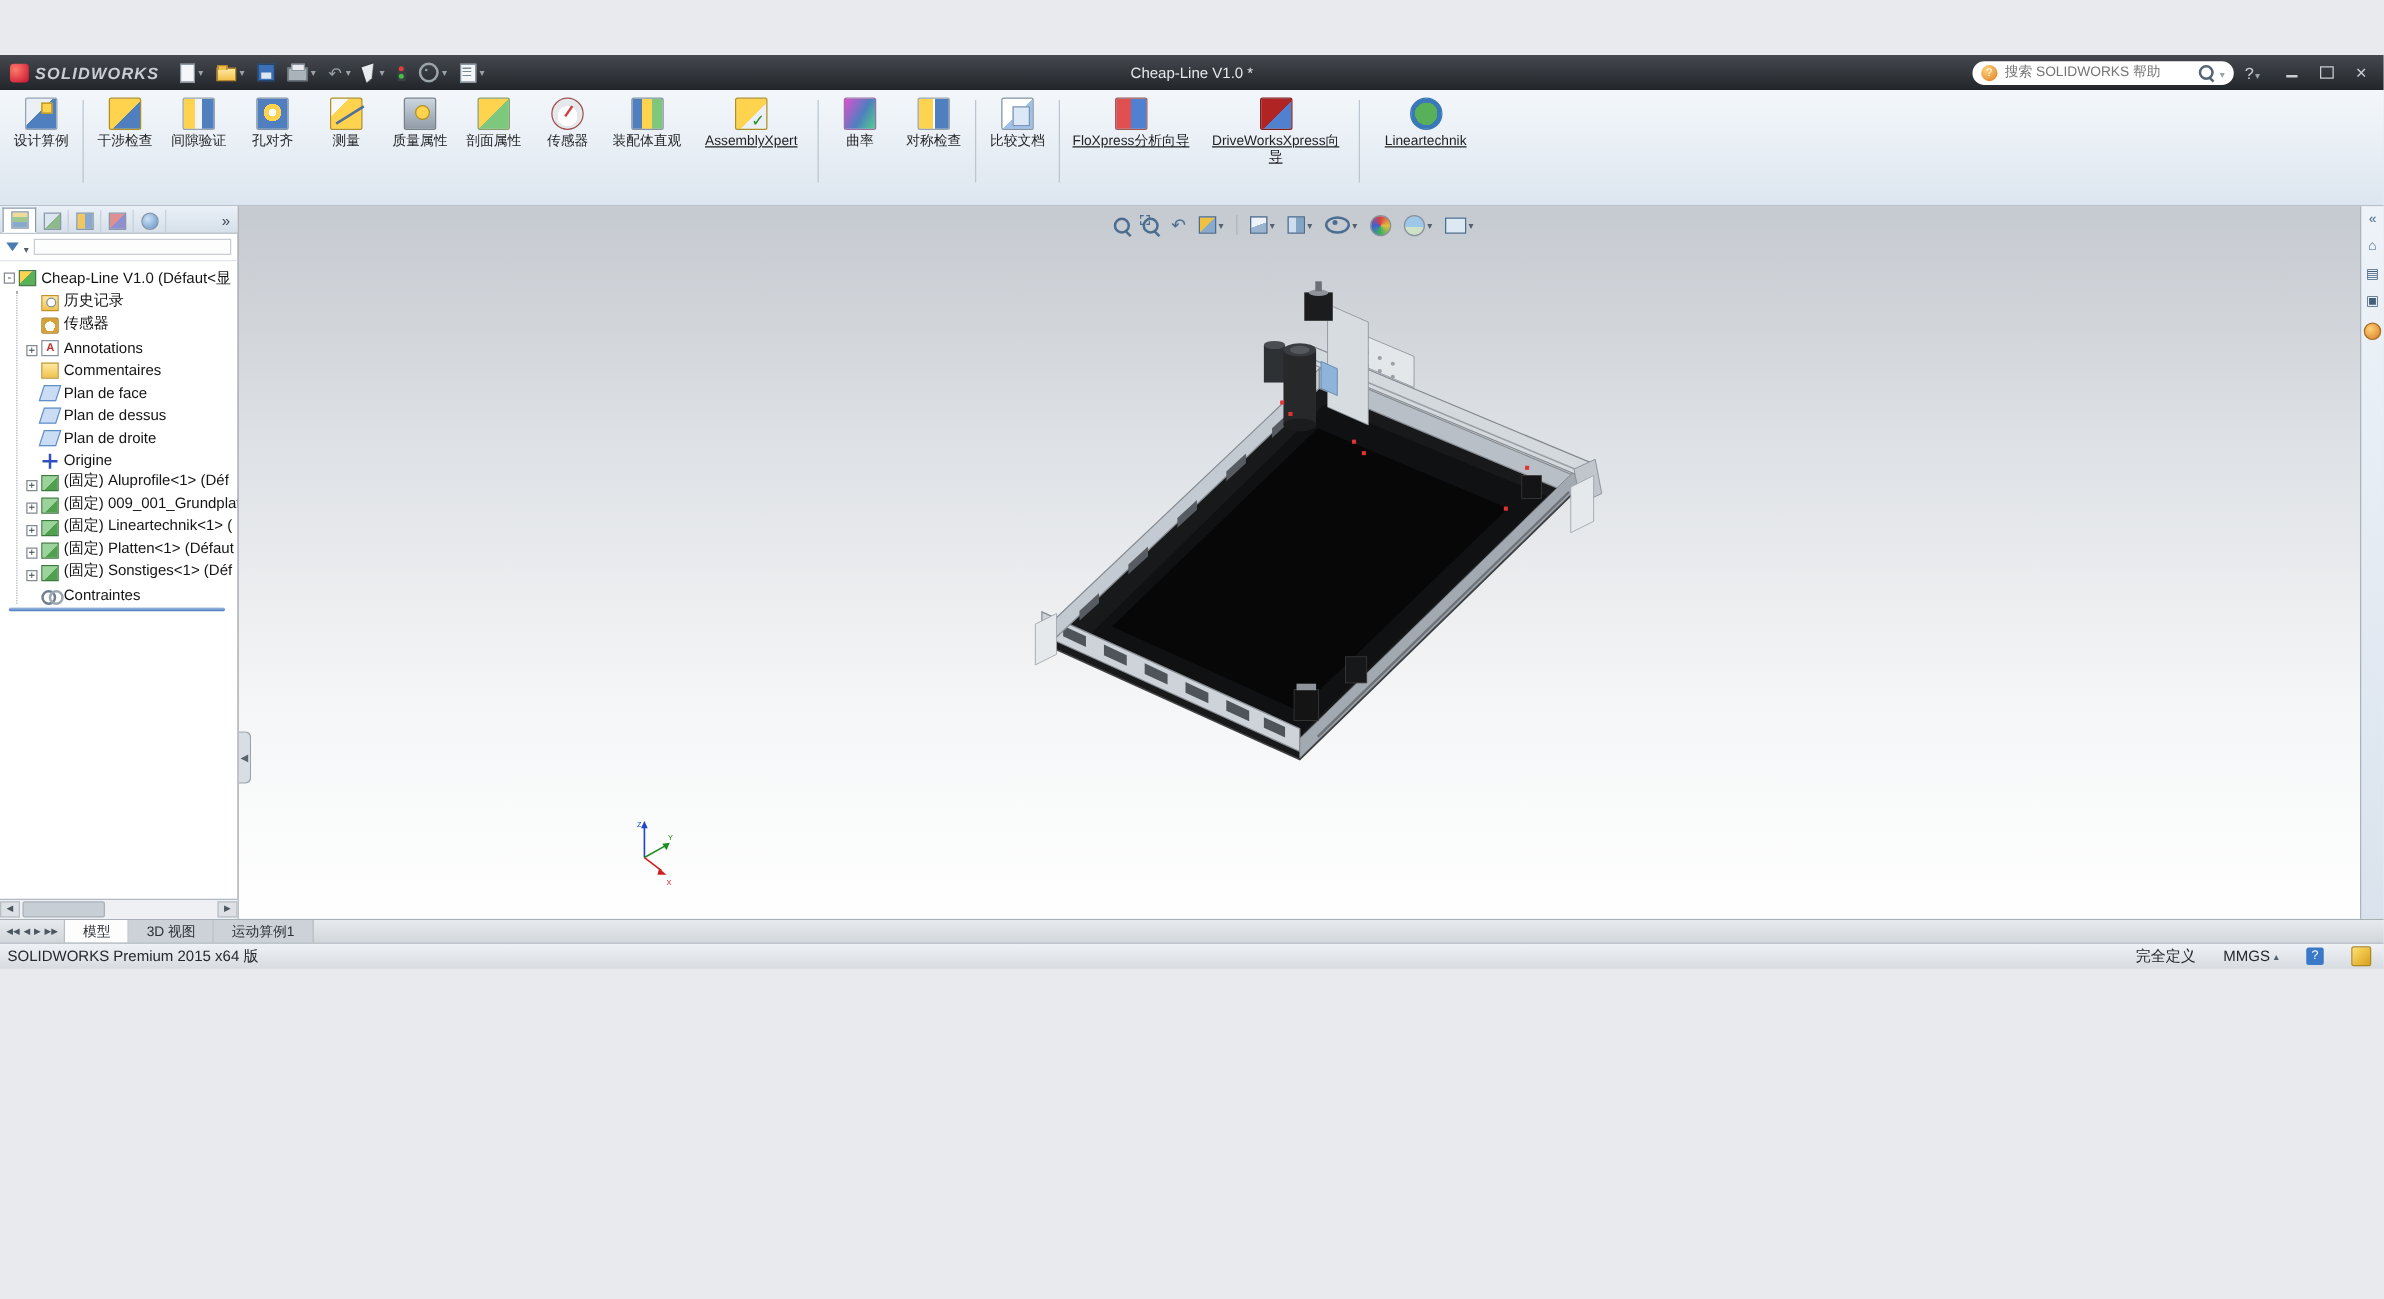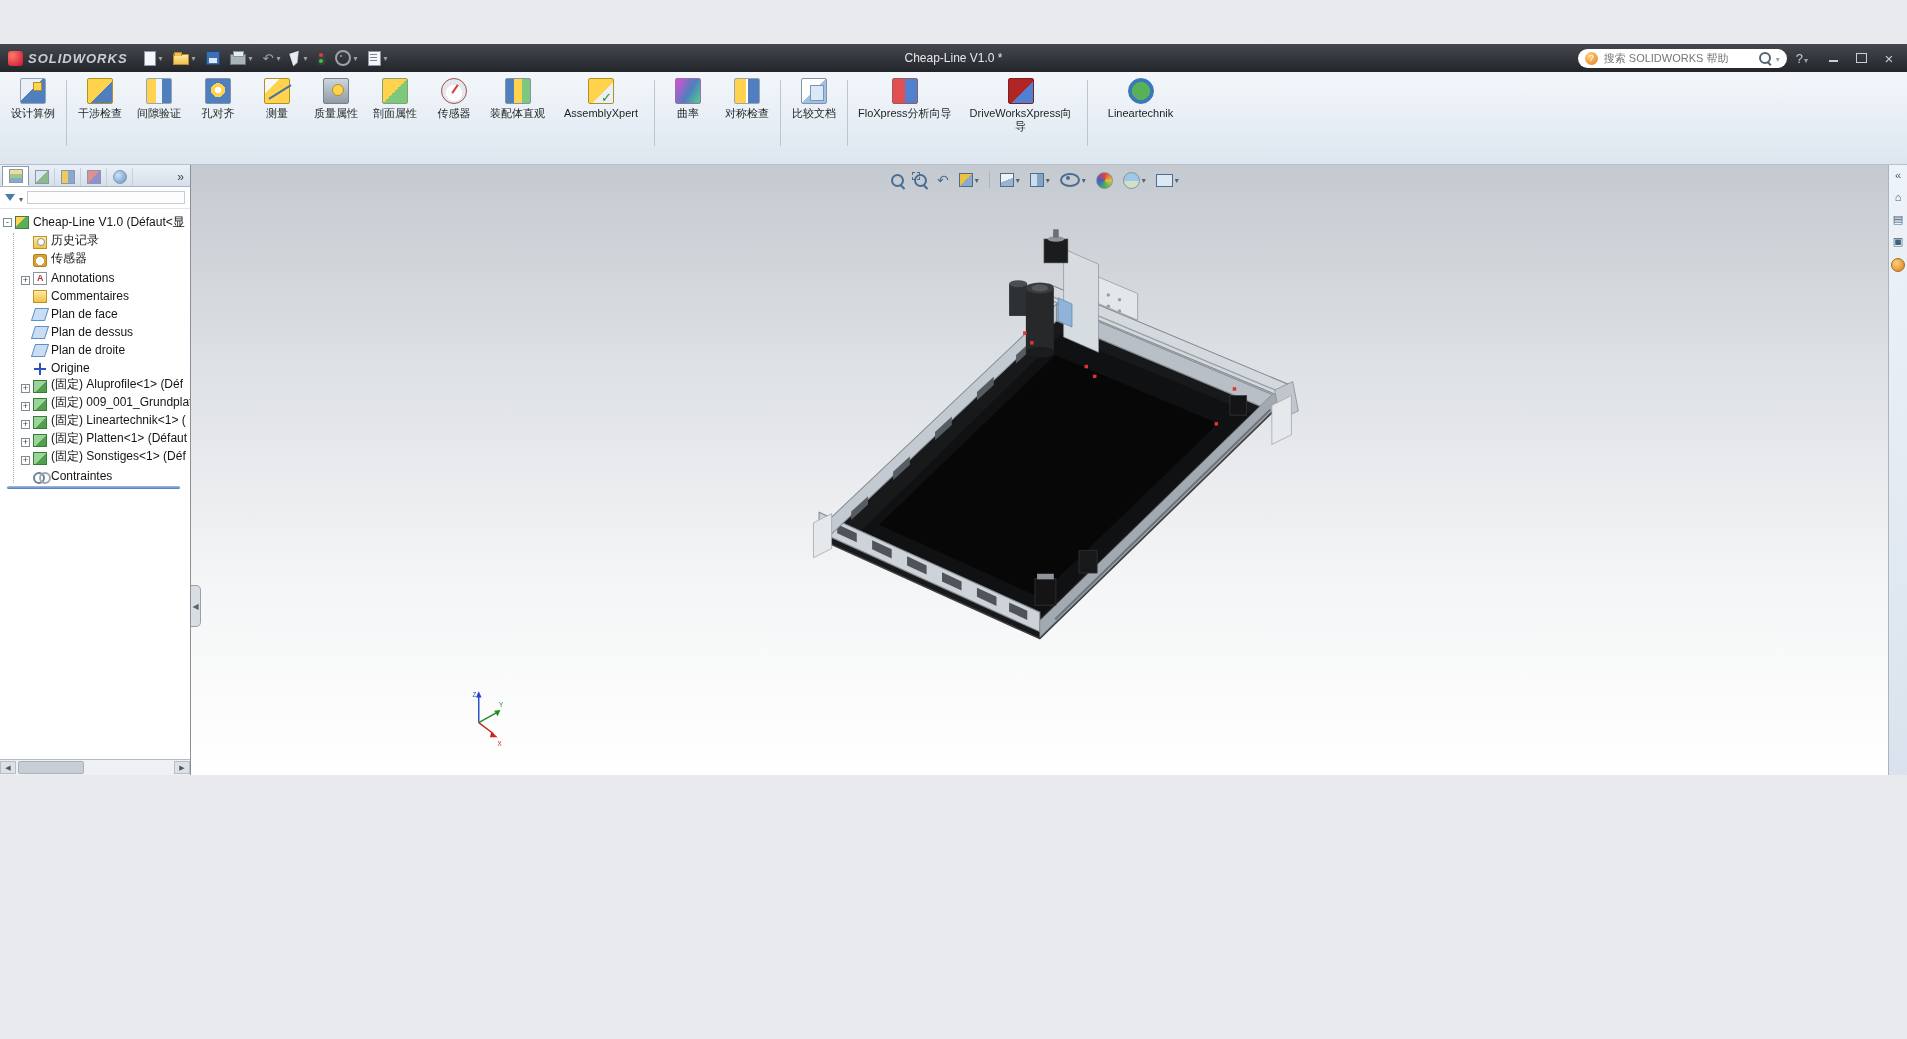--- a/index.html
+++ b/index.html
@@ -46,21 +46,21 @@
   .w-min::before{content:"";width:9px;height:2px;background:#c9ced4;display:block;margin-top:6px;}
   .w-max::before{content:"";width:9px;height:8px;border:1.5px solid #c9ced4;display:block;}
   .w-close::before{content:"×";font-size:15px;line-height:1;}
 
   
   .ribbon{flex:0 0 78px;height:78px;background:linear-gradient(#f3f7fb,#dde6ef);border-bottom:1px solid #b5c0cc;display:flex;align-items:flex-start;padding:2px 4px 12px;gap:1px;}
   .rb{display:flex;flex-direction:column;align-items:center;padding:3px 6px 0;min-width:46px;height:70px;border-radius:3px;}
   .rb.wide{min-width:86px;}
   .ricon{width:26px;height:26px;border-radius:2px;position:relative;margin:1px auto 3px;box-sizing:border-box;}
   .rlabel{font-size:11px;line-height:1.15;text-align:center;max-width:64px;color:#1e2022;}
-  .rb.wide .rlabel{max-width:112px;}
+  .rb.wide .rlabel{max-width:112px;text-decoration:underline;}
   .rdiv{width:1px;background:#bcc6d0;margin:6px 3px;align-self:stretch;flex:0 0 1px;}
   .ri-design{background:linear-gradient(135deg,#eaf0f6 45%,#4f7fbe 45%);border:1px solid #94a2b2;}
   .ri-design::after{content:"";position:absolute;right:3px;top:3px;width:7px;height:7px;background:#ffd34d;border:1px solid #b09020;}
   .ri-interf{background:linear-gradient(135deg,#ffd34d 55%,#4f7fbe 55%);border:1px solid #b09020;}
   .ri-clear{background:linear-gradient(90deg,#ffd34d 0 38%,#f2f5f8 38% 62%,#4f7fbe 62%);border:1px solid #9aa4ae;}
   .ri-hole{background:radial-gradient(circle at 50% 46%,#fff 0 3px,#ffd34d 3px 7px,#4f7fbe 7px);border:1px solid #8494a4;}
   .ri-measure{background:linear-gradient(135deg,#f6f8fa 30%,#ffd34d 30%);border:1px solid #b09020;}
   .ri-measure::after{content:"";position:absolute;left:2px;top:12px;width:26px;height:2px;background:#4f6f9e;transform:rotate(-32deg);}
   .ri-mass{background:linear-gradient(#cdd6df,#8f9aa6);border:1px solid #78828c;}
   .ri-mass::after{content:"";position:absolute;left:8px;top:5px;width:10px;height:10px;background:#ffd34d;border-radius:50%;border:1px solid #b09020;}
@@ -567,15 +567,37 @@
 
     <div class="taskstrip">
       <span class="ts ts-collapse"></span>
       <span class="ts ts-home"></span>
       <span class="ts ts-lib"></span>
       <span class="ts ts-folder"></span>
       <span class="ts-ball"></span>
     </div>
   </div>
 
-
+  <div class="bottombar">
+    <div class="bnav">
+      <span class="bn bn-first"></span>
+      <span class="bn bn-prev"></span>
+      <span class="bn bn-next"></span>
+      <span class="bn bn-last"></span>
+    </div>
+    <span class="btab active">模型</span>
+    <span class="btab">3D 视图</span>
+    <span class="btab">运动算例1</span>
+  </div>
+
+  <div class="statusbar">
+    <span>SOLIDWORKS Premium 2015 x64 版</span>
+    <div class="sb-rightgrp">
+      <span>完全定义</span>
+      <span class="sb-units">
+          <span>MMGS</span>
+        </span>
+      <span class="sb-help"></span>
+      <span class="sb-edit"></span>
+    </div>
+  </div>
 
 </div>
 
 </body></html>

